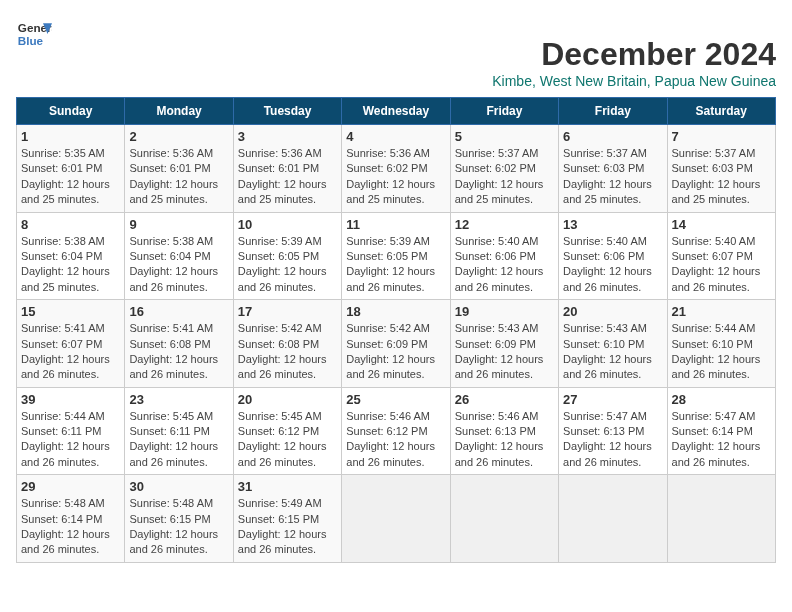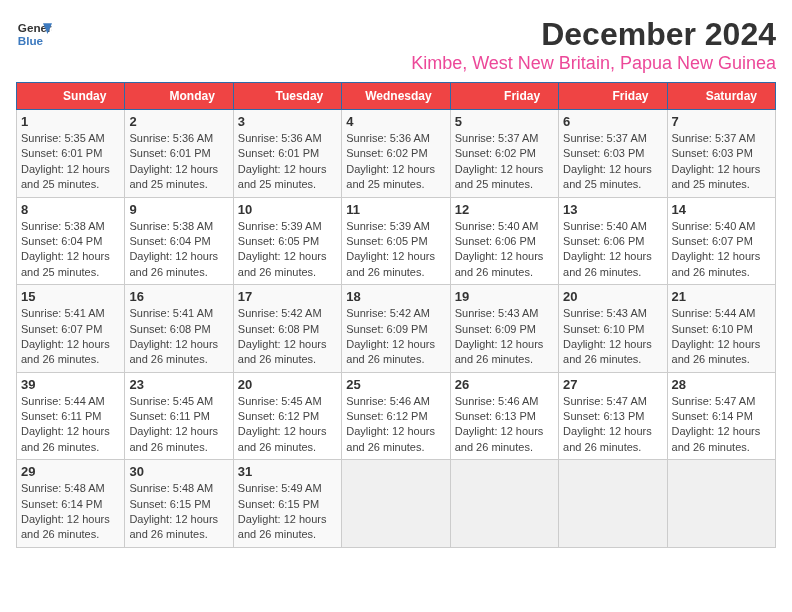--- a/index.html
+++ b/index.html
@@ -20,40 +20,41 @@
       display: flex;
       align-items: center;
       gap: 4px;
     }
     .logo-icon {
       width: 36px;
       height: 36px;
     }
     .title-area {
       text-align: right;
+      margin-top: 20px;
     }
     .month-title {
       font-size: 32px;
       font-weight: bold;
       color: #333;
     }
     .subtitle {
-      font-size: 18px;
-      color: #ec4899;
+      font-size: 14px;
+      color: #0f766e;
     }
     table {
       width: 100%;
       border-collapse: collapse;
       font-size: 10px;
     }
     thead tr th {
-      background-color: #ef4444;
+      background-color: #0c4a6e;
       color: #fff;
       padding: 6px 18px;
-      text-align: right;
+      text-align: center;
       font-size: 12px;
       border: 1px solid #2e6aa8;
     }
     tbody tr td {
       border: 1px solid #ccc;
       vertical-align: top;
       padding: 4px;
       width: calc(100% / 7);
       min-height: 70px;
       background: #fff;

